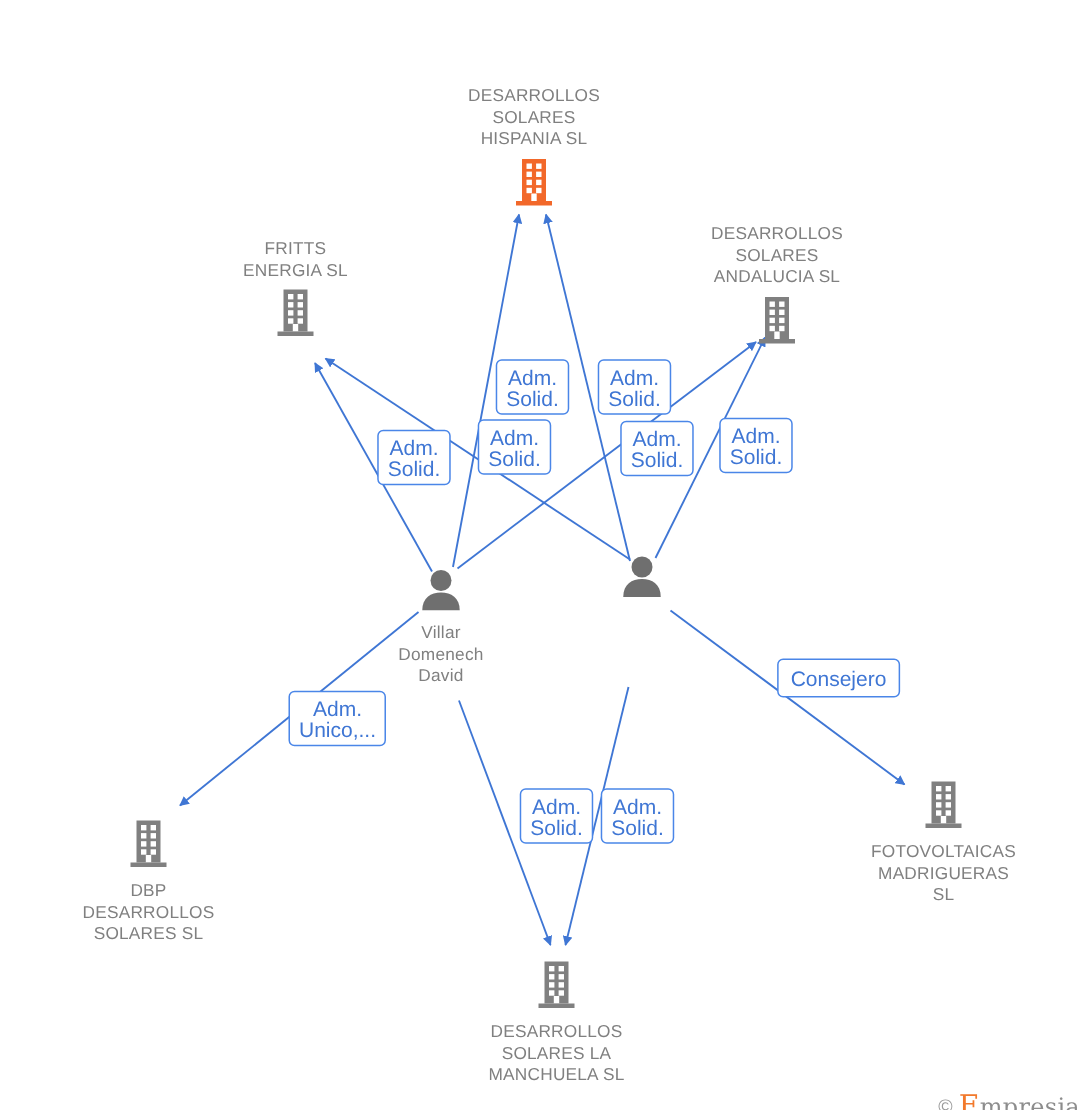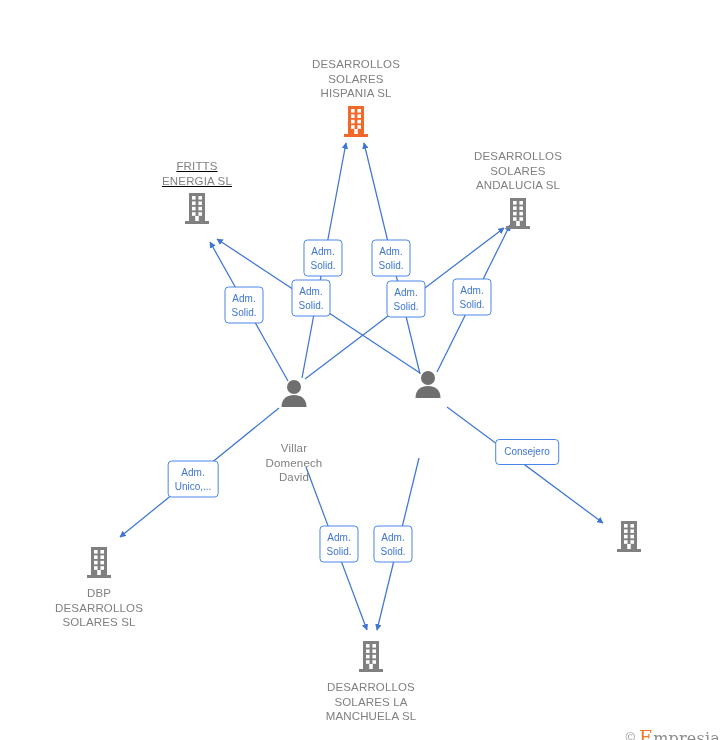--- a/index.html
+++ b/index.html
@@ -40,27 +40,28 @@
   .node.lbl-above .label{order:0;margin-bottom:3px;}
   .node .glyph{order:1;}
 
   
   .edge-label{
     position:absolute;
     border:1px solid #4a86e8;
     border-radius:4px;
     background:#ffffff;
     color:#3f76d4;
-    font-size:10px;
+    font-size:14px;
     line-height:14px;
     text-align:center;
     padding:4px 6px 3px 6px;
     white-space:pre-line;
     transform:translate(-50%,-50%);
     box-sizing:border-box;
+    margin-left:32px;
   }
   .edge-label.one-line{padding:5px 8px;}
 
   
   #watermark{
     position:absolute;
     right:8px;bottom:8px;
     display:flex;align-items:center;gap:4px;
     font-size:15px;
   }
@@ -110,21 +111,21 @@
             <rect x="16.4" y="15.8" width="3.6" height="3.6" fill="#ffffff"></rect>
             <rect x="10" y="21.2" width="3.6" height="3.6" fill="#ffffff"></rect>
             <rect x="16.4" y="21.2" width="3.6" height="3.6" fill="#ffffff"></rect>
             <rect x="13.2" y="25.0" width="3.6" height="5.0" fill="#ffffff"></rect>
             <rect x="3" y="30" width="24" height="3" fill="#f2682a"></rect>
           </svg></div>
         <div class="label">DESARROLLOS
 SOLARES
 HISPANIA  SL</div>
       </div>
-      <div class="node lbl-above" style="left: 197px; top: 143px; text-decoration: underline;">
+      <div class="node lbl-above" style="left: 197px; top: 143px;">
         <div class="glyph"><svg width="30" height="34" viewBox="0 0 30 34">
             <path d="M7 2 h16 v28 h-16 z" fill="#808080"></path>
             <rect x="10" y="5" width="3.6" height="3.6" fill="#ffffff"></rect>
             <rect x="16.4" y="5" width="3.6" height="3.6" fill="#ffffff"></rect>
             <rect x="10" y="10.4" width="3.6" height="3.6" fill="#ffffff"></rect>
             <rect x="16.4" y="10.4" width="3.6" height="3.6" fill="#ffffff"></rect>
             <rect x="10" y="15.8" width="3.6" height="3.6" fill="#ffffff"></rect>
             <rect x="16.4" y="15.8" width="3.6" height="3.6" fill="#ffffff"></rect>
             <rect x="10" y="21.2" width="3.6" height="3.6" fill="#ffffff"></rect>
             <rect x="16.4" y="21.2" width="3.6" height="3.6" fill="#ffffff"></rect>
@@ -145,21 +146,21 @@
             <rect x="16.4" y="15.8" width="3.6" height="3.6" fill="#ffffff"></rect>
             <rect x="10" y="21.2" width="3.6" height="3.6" fill="#ffffff"></rect>
             <rect x="16.4" y="21.2" width="3.6" height="3.6" fill="#ffffff"></rect>
             <rect x="13.2" y="25.0" width="3.6" height="5.0" fill="#ffffff"></rect>
             <rect x="3" y="30" width="24" height="3" fill="#808080"></rect>
           </svg></div>
         <div class="label">DESARROLLOS
 SOLARES
 ANDALUCIA  SL</div>
       </div>
-      <div class="node lbl-below" style="left: 294px; top: 363px; gap: 27px;">
+      <div class="node lbl-below" style="left: 294px; top: 363px;">
         <div class="glyph"><svg width="32" height="28" viewBox="0 0 32 28">
             <circle cx="16" cy="8" r="7" fill="#6f6f6f"></circle>
             <path d="M3.5 28 C3.5 19.5 9.2 16 16 16 C22.8 16 28.5 19.5 28.5 28 Z" fill="#6f6f6f"></path>
           </svg></div>
         <div class="label">Villar
 Domenech
 David</div>
       </div>
       <div class="node lbl-below" style="left: 428px; top: 354px;">
         <div class="glyph"><svg width="32" height="28" viewBox="0 0 32 28">
@@ -210,20 +211,23 @@
             <rect x="16.4" y="5" width="3.6" height="3.6" fill="#ffffff"></rect>
             <rect x="10" y="10.4" width="3.6" height="3.6" fill="#ffffff"></rect>
             <rect x="16.4" y="10.4" width="3.6" height="3.6" fill="#ffffff"></rect>
             <rect x="10" y="15.8" width="3.6" height="3.6" fill="#ffffff"></rect>
             <rect x="16.4" y="15.8" width="3.6" height="3.6" fill="#ffffff"></rect>
             <rect x="10" y="21.2" width="3.6" height="3.6" fill="#ffffff"></rect>
             <rect x="16.4" y="21.2" width="3.6" height="3.6" fill="#ffffff"></rect>
             <rect x="13.2" y="25.0" width="3.6" height="5.0" fill="#ffffff"></rect>
             <rect x="3" y="30" width="24" height="3" fill="#808080"></rect>
           </svg></div>
+        <div class="label">FOTOVOLTAICAS
+MADRIGUERAS
+SL</div>
       </div>
     </div>
 
   <div id="edge-label-layer">
       <div class="edge-label" style="left: 244px; top: 289px;">Adm.
 Solid.</div>
       <div class="edge-label" style="left: 311px; top: 282px;">Adm.
 Solid.</div>
       <div class="edge-label" style="left: 323px; top: 242px;">Adm.
 Solid.</div>

